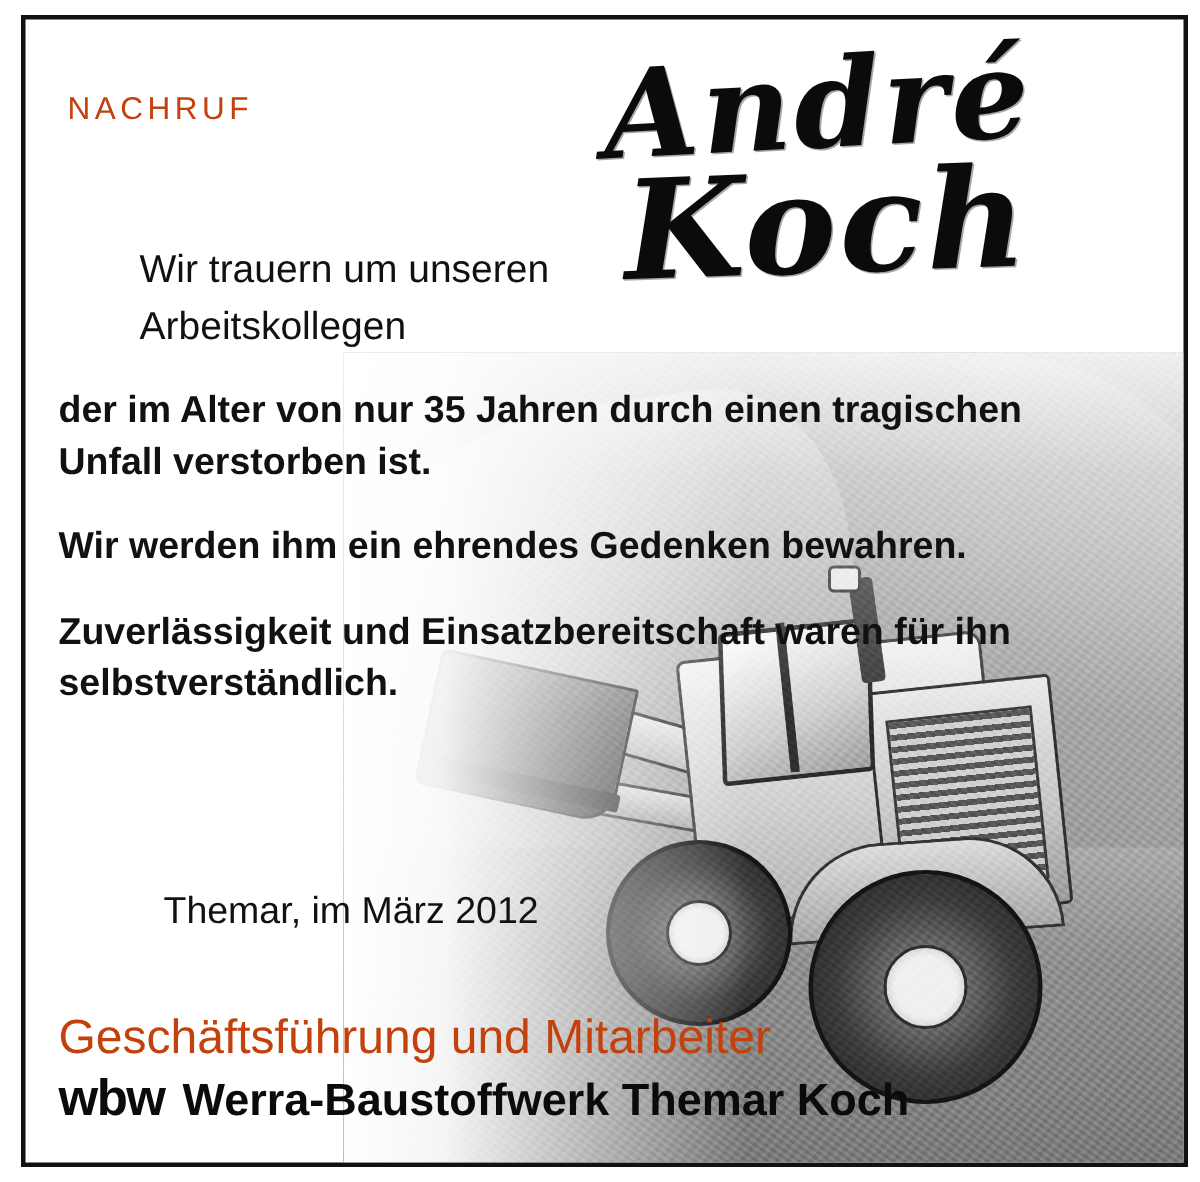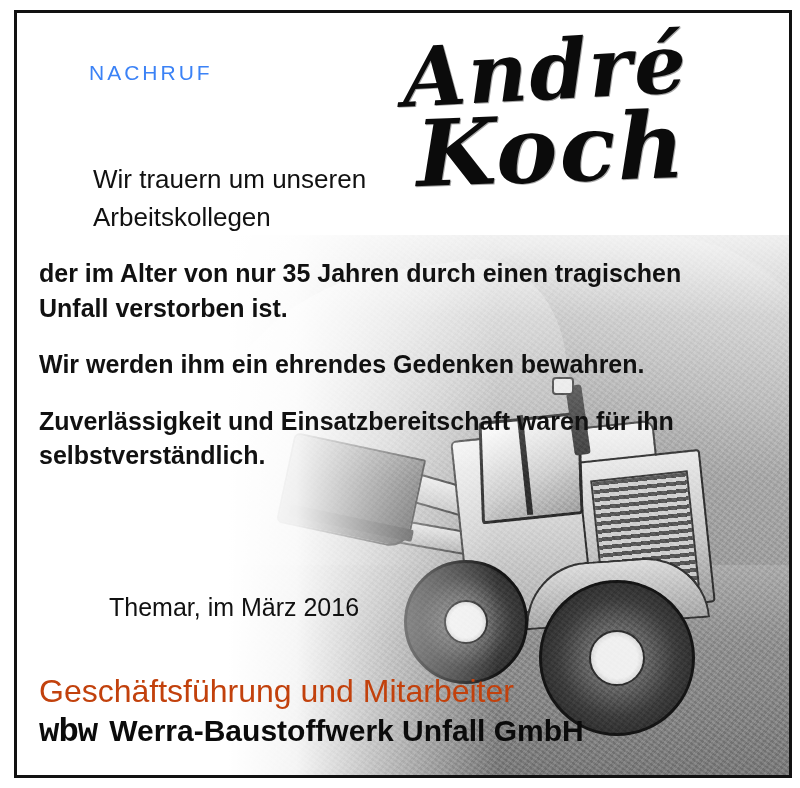--- a/index.html
+++ b/index.html
@@ -178,22 +178,21 @@
   .content {
     position: absolute;
     inset: 0;
   }
   .kicker {
     position: absolute;
     left: 28px;
     top: 48px;
     font-size: 21px;
     letter-spacing: 3px;
-    color: #3b82f6;
-    margin-left: 44px;
+    color: #c2410c;
   }
   .name {
     position: absolute;
     left: 385px;
     top: 18px;
     width: 370px;
     text-align: left;
     color: #0b0b0b;
     font-family: "DejaVu Serif", serif;
     font-style: italic;
@@ -240,21 +239,21 @@
   }
   .company {
     position: absolute;
     left: 22px;
     top: 700px;
     display: flex;
     align-items: baseline;
     gap: 12px;
   }
   .logo {
-    font-family: Liberation Mono, monospace;
+    font-family: Liberation Sans, sans-serif;
     font-weight: 700;
     font-size: 34px;
     letter-spacing: -1px;
     color: #0b0b0b;
   }
   .company-name {
     font-size: 30px;
     font-weight: 700;
     color: #0b0b0b;
   }
@@ -303,24 +302,24 @@
       </div>
 
       <div class="lead">Wir trauern um unseren Arbeitskollegen</div>
 
       <div class="body">
         <p>der im Alter von nur 35 Jahren durch einen tragischen Unfall verstorben ist.</p>
         <p>Wir werden ihm ein ehrendes Gedenken bewahren.</p>
         <p>Zuverlässigkeit und Einsatzbereitschaft waren für ihn selbstverständlich.</p>
       </div>
 
-      <div class="place">Themar, im März 2016</div>
+      <div class="place">Themar, im März 2012</div>
 
       <div class="signoff">Geschäftsführung und Mitarbeiter</div>
 
       <div class="company">
         <span class="logo">wbw</span>
-        <span class="company-name">Werra-Baustoffwerk Unfall GmbH</span>
+        <span class="company-name">Werra-Baustoffwerk Themar Koch</span>
       </div>
     </div>
 
   </div>
 </div>
 
 </body></html>

